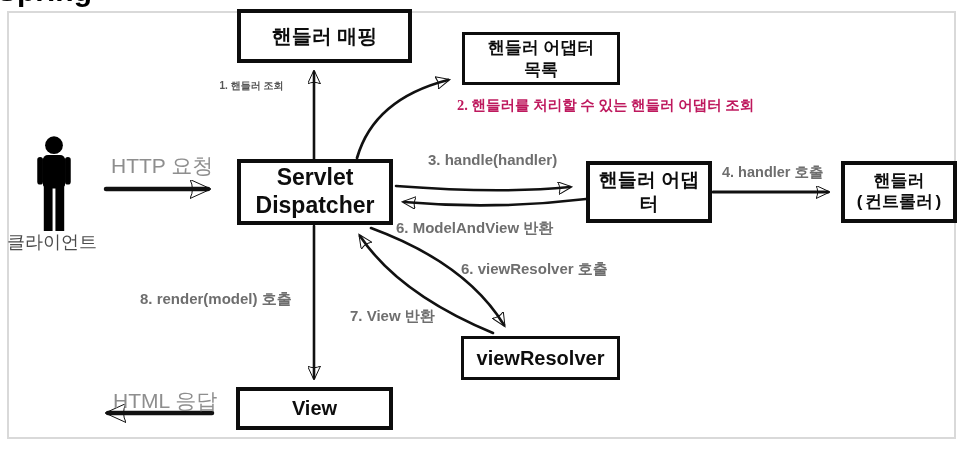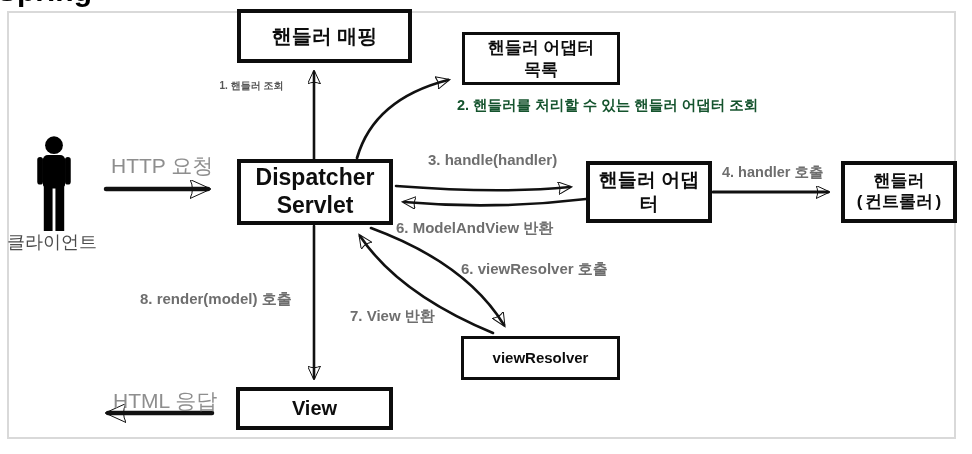--- a/index.html
+++ b/index.html
@@ -20,25 +20,25 @@
   .box{
     position:absolute;box-sizing:border-box;background:#ffffff;border:3px solid #0d0d0d;
     display:flex;flex-direction:column;align-items:center;justify-content:center;
     text-align:center;color:#0d0d0d;font-weight:bold;z-index:4;line-height:1.25;
   }
   .box-handler-mapping   {left:237px;top:9px;  width:175px;height:54px;font-size:20px;border-width:4px;}
   .box-adapter-list      {left:462px;top:32px; width:158px;height:53px;font-size:17px;}
   .box-dispatcher        {left:237px;top:159px;width:156px;height:66px;font-size:23px;border-width:4px;line-height:1.2;}
   .box-handler-adapter   {left:586px;top:161px;width:126px;height:62px;font-size:19px;border-width:4px;}
   .box-handler-controller{left:841px;top:161px;width:116px;height:62px;font-size:17px;border-width:4px;font-family:Liberation Mono, monospace;}
-  .box-view-resolver     {left:461px;top:336px;width:159px;height:44px;font-size:15px;}
+  .box-view-resolver     {left:461px;top:336px;width:159px;height:44px;font-size:20px;}
   .box-view              {left:236px;top:387px;width:157px;height:43px;font-size:20px;border-width:4px;}
   .lbl{position:absolute;font-weight:bold;color:#5f5f5f;white-space:nowrap;z-index:3;}
   .lbl-s1{left:200px;top:79px; width:103px;text-align:center;font-size:10px;color:#555;}
-  .lbl-s2{left:457px;top:96px; font-size:14.5px;color:#14532d;}
+  .lbl-s2{left:457px;top:96px; font-size:14.5px;color:#be185d;font-family:Liberation Serif, serif;}
   .lbl-s3{left:428px;top:151px;font-size:15px;color:#6e6e6e;}
   .lbl-s4{left:722px;top:163px;font-size:14.5px;color:#6e6e6e;}
   .lbl-s5{left:396px;top:219px;font-size:15px;color:#6e6e6e;}
   .lbl-s6{left:461px;top:260px;font-size:15px;color:#6e6e6e;}
   .lbl-s7{left:350px;top:307px;font-size:15px;color:#6e6e6e;}
   .lbl-s8{left:140px;top:290px;font-size:15px;color:#6e6e6e;}
   .lbl-io{position:absolute;color:#8e8e8e;font-size:21px;font-weight:normal;white-space:nowrap;z-index:3;}
   .lbl-http{left:111px;top:152px;}
   .lbl-html{left:113px;top:387px;}
   .lbl-client{position:absolute;left:7px;top:230px;font-size:18px;color:#4c4c4c;white-space:nowrap;z-index:3;}
@@ -93,22 +93,22 @@
   <div class="box box-handler-mapping">
     <span>핸들러 매핑</span>
   </div>
 
   <div class="box box-adapter-list">
     <span>핸들러 어댑터</span>
     <span>목록</span>
   </div>
 
   <div class="box box-dispatcher">
+    <span>Servlet</span>
     <span>Dispatcher</span>
-    <span>Servlet</span>
   </div>
 
   <div class="box box-handler-adapter">
     <span>핸들러 어댑터</span>
   </div>
 
   <div class="box box-handler-controller">
     <span>핸들러</span>
     <span>(컨트롤러)</span>
   </div>

